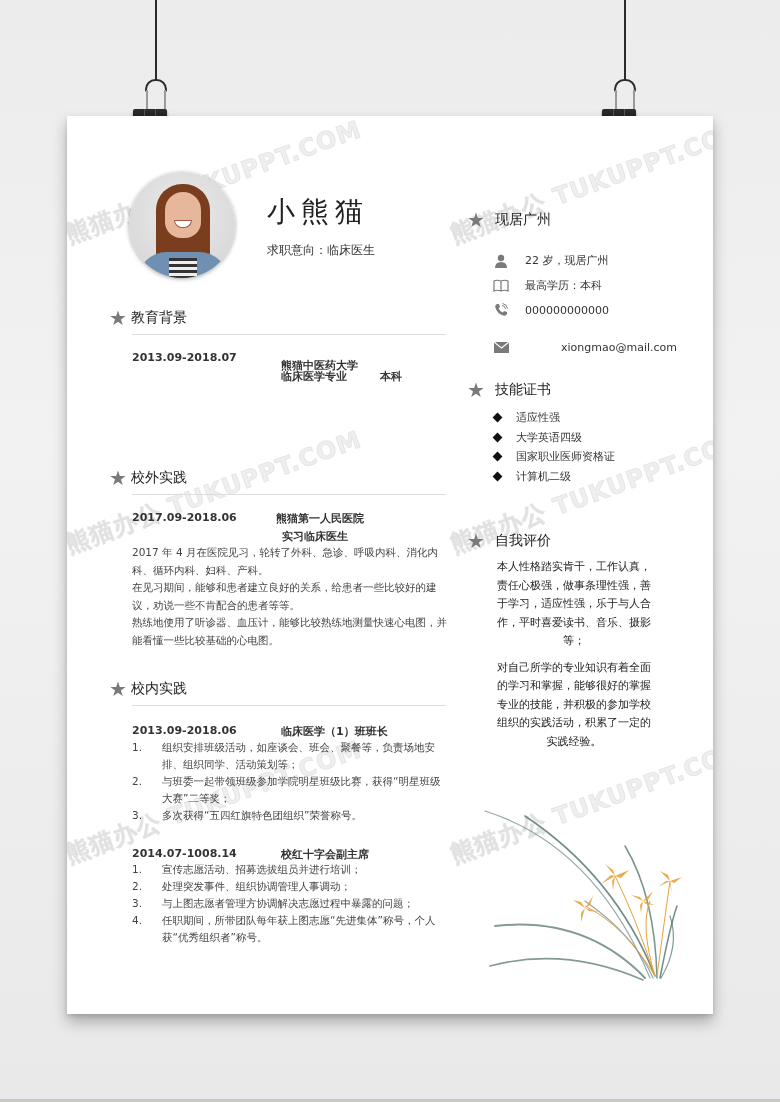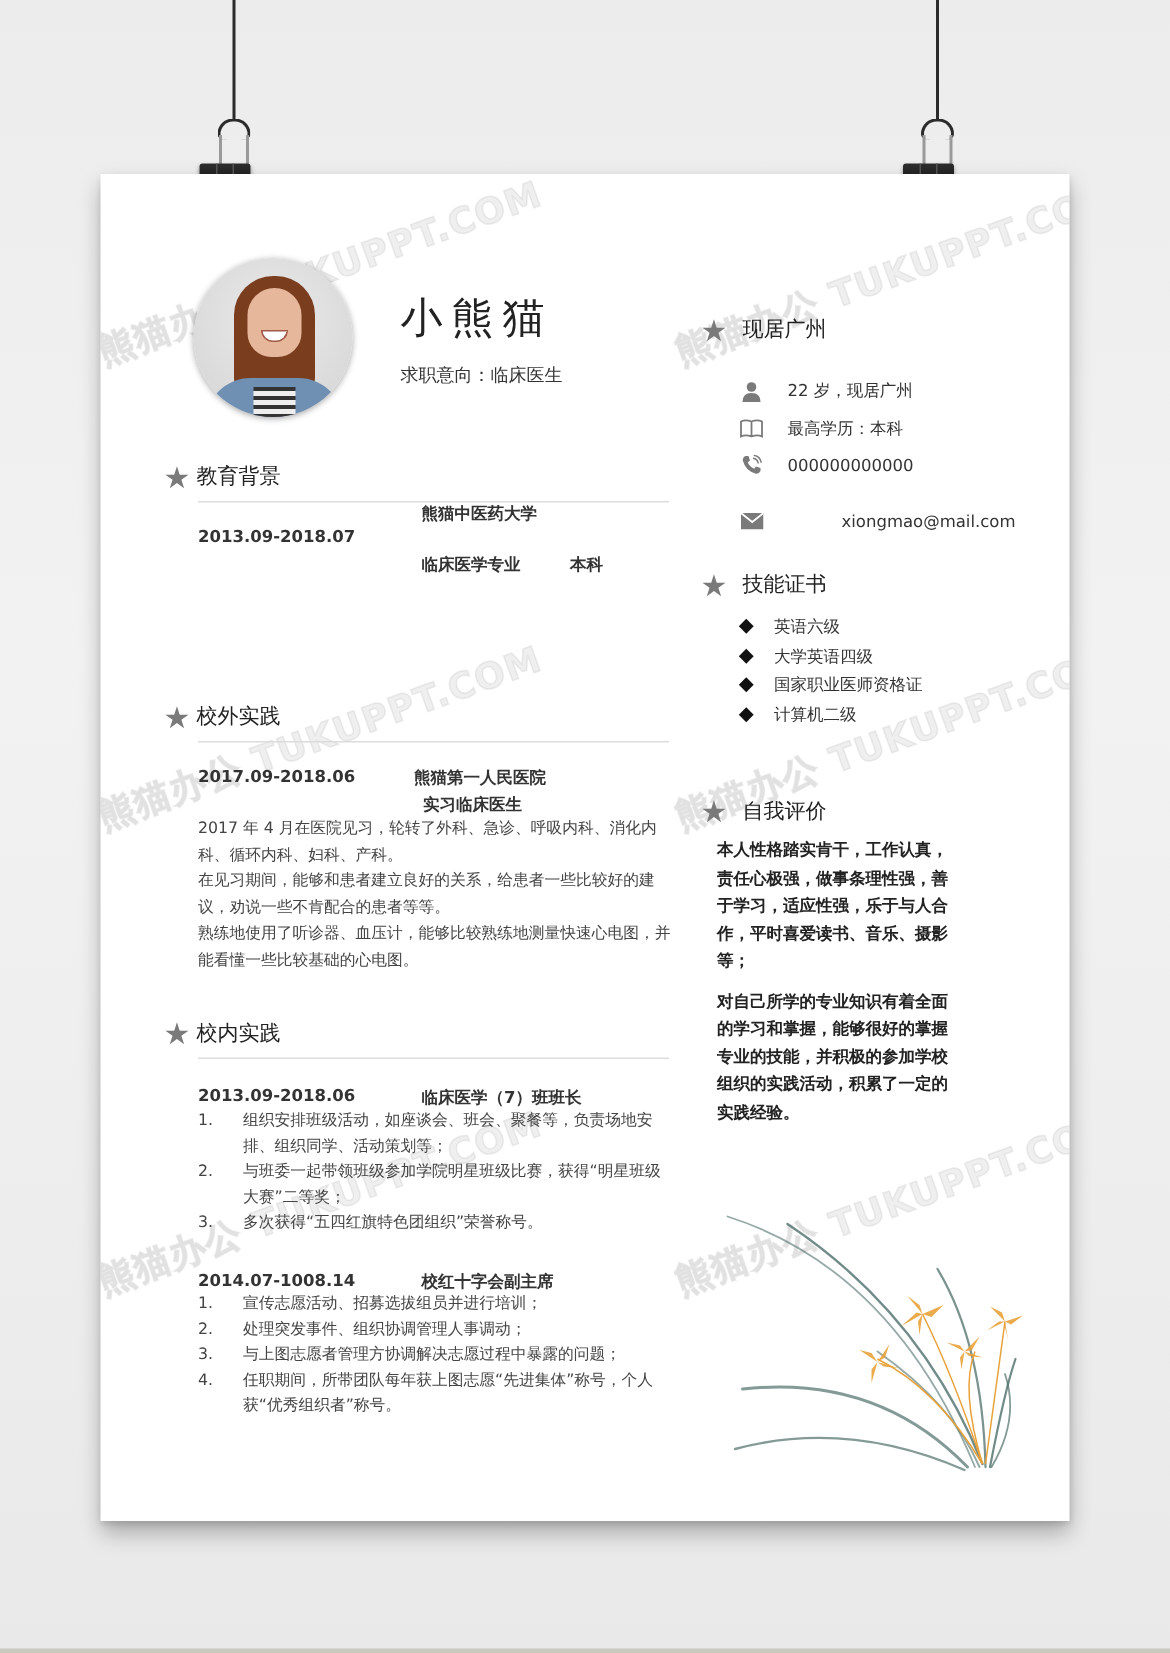--- a/index.html
+++ b/index.html
@@ -62,21 +62,21 @@
   ol.list { position: absolute; list-style: none; font-size: 10.5px; line-height: 17px; color: #444; }
   ol.list li { position: relative; padding-left: 30px; }
   ol.list li .num { position: absolute; left: 0; top: 0; }
 
   
   .info-row { position: absolute; left: 426px; display: flex; align-items: center; font-size: 11px; color: #333; }
   .info-row .ico { width: 16px; height: 14px; margin-right: 16px; display: inline-flex; align-items: center; justify-content: center; }
   .skills { position: absolute; left: 426px; list-style: none; font-size: 11px; color: #333; }
   .skills li { display: flex; align-items: center; height: 19.5px; }
   .skills li .dia { width: 7px; height: 7px; background: #111; transform: rotate(45deg); margin-right: 15px; margin-left: 1px; }
-  .self { position: absolute; left: 411px; width: 162px; font-size: 11px; line-height: 18.5px; color: #222; font-weight: bold; }
+  .self { position: absolute; left: 426px; width: 162px; font-size: 11px; line-height: 18.5px; color: #222; font-weight: normal; text-align: center; }
   .self p { margin-bottom: 8px; }
 
   .orchid { position: absolute; left: 398px; top: 690px; width: 220px; height: 180px; }
 </style>
 </head>
 <body>
 
 <div class="string" style="left:155px;"></div>
 <div class="clip-loop" style="left:145px; top:79px;"></div>
 <div class="clip-wire" style="left:146px; top:90px;"></div>
@@ -107,21 +107,21 @@
   </div>
   <div class="name">小熊猫</div>
   <div class="job">求职意向：临床医生</div>
 
   <div class="sec-head" style="left:42px; top:192px;">
     <span class="star">★</span>
     <span class="sec-title">教育背景</span>
   </div>
   <div class="sec-line" style="left:65px; top:218px; width:314px;"></div>
   <div class="row" style="left:65px; top:235px;">2013.09-2018.07</div>
-  <div class="row" style="left:214px; top:219px;">熊猫中医药大学</div>
+  <div class="row" style="left:214px; top:242px;">熊猫中医药大学</div>
   <div class="row" style="left:214px; top:253px;">临床医学专业</div>
   <div class="row" style="left:313px; top:253px;">本科</div>
 
   <div class="sec-head" style="left:42px; top:352px;">
     <span class="star">★</span>
     <span class="sec-title">校外实践</span>
   </div>
   <div class="sec-line" style="left:65px; top:378px; width:314px;"></div>
   <div class="row" style="left:65px; top:395px;">2017.09-2018.06</div>
   <div class="row" style="left:209px; top:395px;">熊猫第一人民医院</div>
@@ -132,21 +132,21 @@
     <p>熟练地使用了听诊器、血压计，能够比较熟练地测量快速心电图，并能看懂一些比较基础的心电图。</p>
   </div>
 
   <div class="sec-head" style="left:42px; top:563px;">
     <span class="star">★</span>
     <span class="sec-title">校内实践</span>
   </div>
   <div class="sec-line" style="left:65px; top:589px; width:314px;"></div>
 
   <div class="row" style="left:65px; top:608px;">2013.09-2018.06</div>
-  <div class="row" style="left:214px; top:608px;">临床医学（7）班班长</div>
+  <div class="row" style="left:214px; top:608px;">临床医学（1）班班长</div>
   <ol class="list" style="left:65px; top:623px; width:318px;">
     <li><span class="num">1.</span><span>组织安排班级活动，如座谈会、班会、聚餐等，负责场地安排、组织同学、活动策划等；</span></li>
     <li><span class="num">2.</span><span>与班委一起带领班级参加学院明星班级比赛，获得“明星班级大赛”二等奖；</span></li>
     <li><span class="num">3.</span><span>多次获得“五四红旗特色团组织”荣誉称号。</span></li>
   </ol>
 
   <div class="row" style="left:65px; top:731px;">2014.07-1008.14</div>
   <div class="row" style="left:214px; top:731px;">校红十字会副主席</div>
   <ol class="list" style="left:65px; top:745px; width:318px;">
     <li><span class="num">1.</span><span>宣传志愿活动、招募选拔组员并进行培训；</span></li>
@@ -197,21 +197,21 @@
     <span>xiongmao@mail.com</span>
   </div>
 
   <div class="sec-head" style="left:400px; top:264px;">
     <span class="star">★</span>
     <span class="sec-title" style="margin-left:6px;">技能证书</span>
   </div>
   <ul class="skills" style="top:292px;">
     <li>
         <span class="dia"></span>
-        <span>英语六级</span>
+        <span>适应性强</span>
       </li>
     <li>
         <span class="dia"></span>
         <span>大学英语四级</span>
       </li>
     <li>
         <span class="dia"></span>
         <span>国家职业医师资格证</span>
       </li>
     <li>

